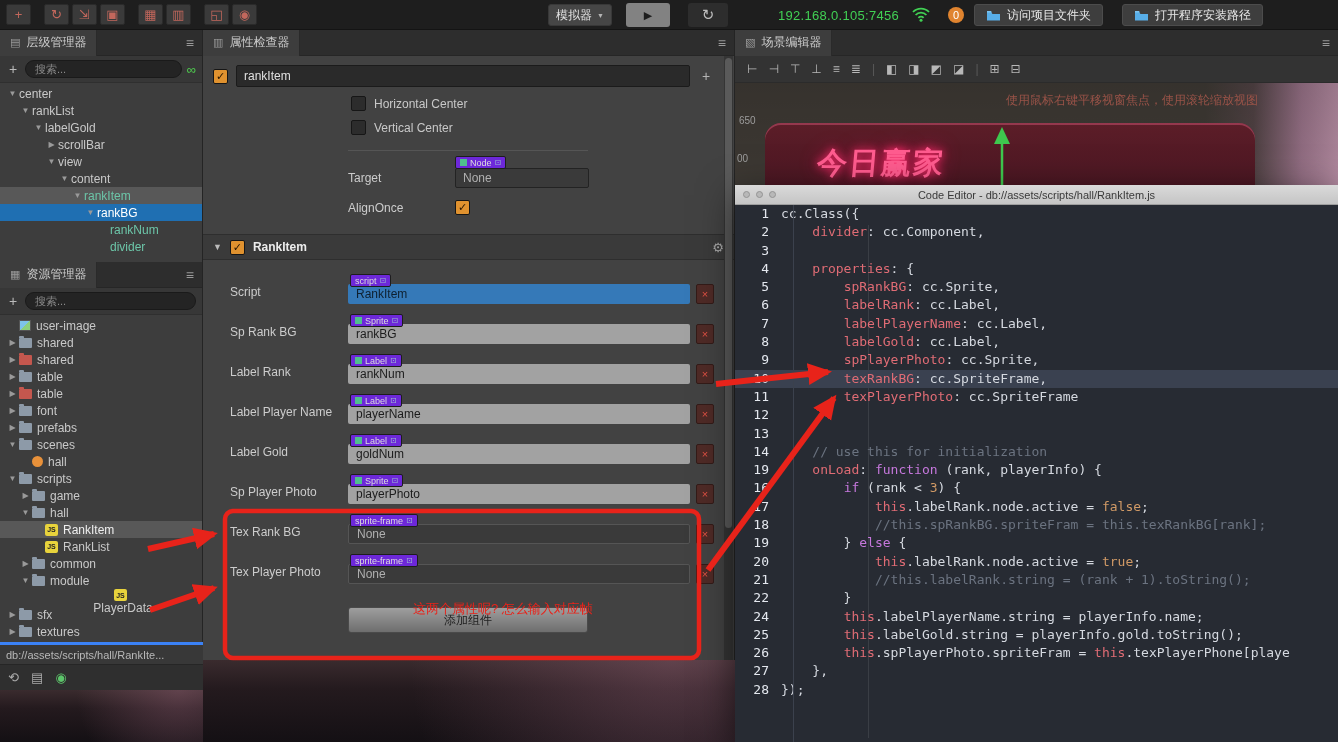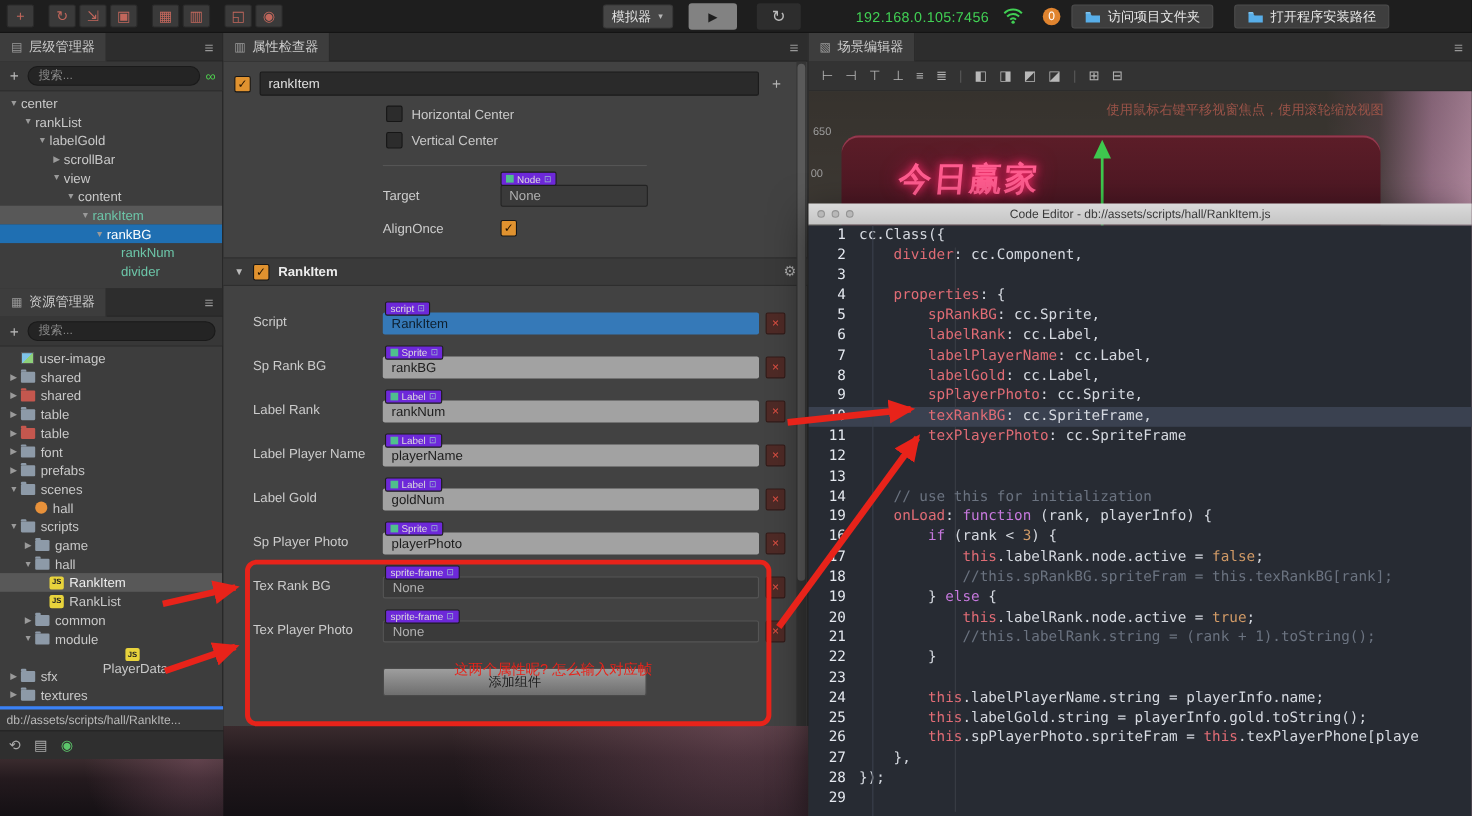--- a/index.html
+++ b/index.html
@@ -562,27 +562,25 @@
         <div class="code-line"><span class="ln">13</span><span class="lt"></span></div>
         <div class="code-line"><span class="ln">14</span><span class="lt">    <span class="tok-com">// use this for initialization</span></span></div>
         <div class="code-line"><span class="ln">19</span><span class="lt">    <span class="tok-key">onLoad</span>: <span class="tok-kw">function</span> (rank, playerInfo) {</span></div>
         <div class="code-line"><span class="ln">16</span><span class="lt">        <span class="tok-kw">if</span> (rank &lt; <span class="tok-num">3</span>) {</span></div>
         <div class="code-line"><span class="ln">17</span><span class="lt">            <span class="tok-this">this</span>.labelRank.node.active = <span class="tok-bool">false</span>;</span></div>
         <div class="code-line"><span class="ln">18</span><span class="lt">            <span class="tok-com">//this.spRankBG.spriteFram = this.texRankBG[rank];</span></span></div>
         <div class="code-line"><span class="ln">19</span><span class="lt">        } <span class="tok-kw">else</span> {</span></div>
         <div class="code-line"><span class="ln">20</span><span class="lt">            <span class="tok-this">this</span>.labelRank.node.active = <span class="tok-bool">true</span>;</span></div>
         <div class="code-line"><span class="ln">21</span><span class="lt">            <span class="tok-com">//this.labelRank.string = (rank + 1).toString();</span></span></div>
         <div class="code-line"><span class="ln">22</span><span class="lt">        }</span></div>
-        <div class="code-line"><span class="ln">23</span><span class="lt"></span></div>
         <div class="code-line"><span class="ln">24</span><span class="lt">        <span class="tok-this">this</span>.labelPlayerName.string = playerInfo.name;</span></div>
         <div class="code-line"><span class="ln">25</span><span class="lt">        <span class="tok-this">this</span>.labelGold.string = playerInfo.gold.toString();</span></div>
         <div class="code-line"><span class="ln">26</span><span class="lt">        <span class="tok-this">this</span>.spPlayerPhoto.spriteFram = <span class="tok-this">this</span>.texPlayerPhone[playe</span></div>
         <div class="code-line"><span class="ln">27</span><span class="lt">    },</span></div>
         <div class="code-line"><span class="ln">28</span><span class="lt">});</span></div>
-        <div class="code-line"><span class="ln">29</span><span class="lt"></span></div>
       </div>
   </div>
 </div>
 
 <svg class="anno" width="1338" height="742" viewBox="0 0 1338 742">
   <defs>
     <marker id="ah" markerUnits="userSpaceOnUse" markerWidth="30" markerHeight="26" refX="20" refY="11" orient="auto">
       <path d="M0,0 L24,11 L0,22 Z" fill="#e8231a"></path>
     </marker>
   </defs>

